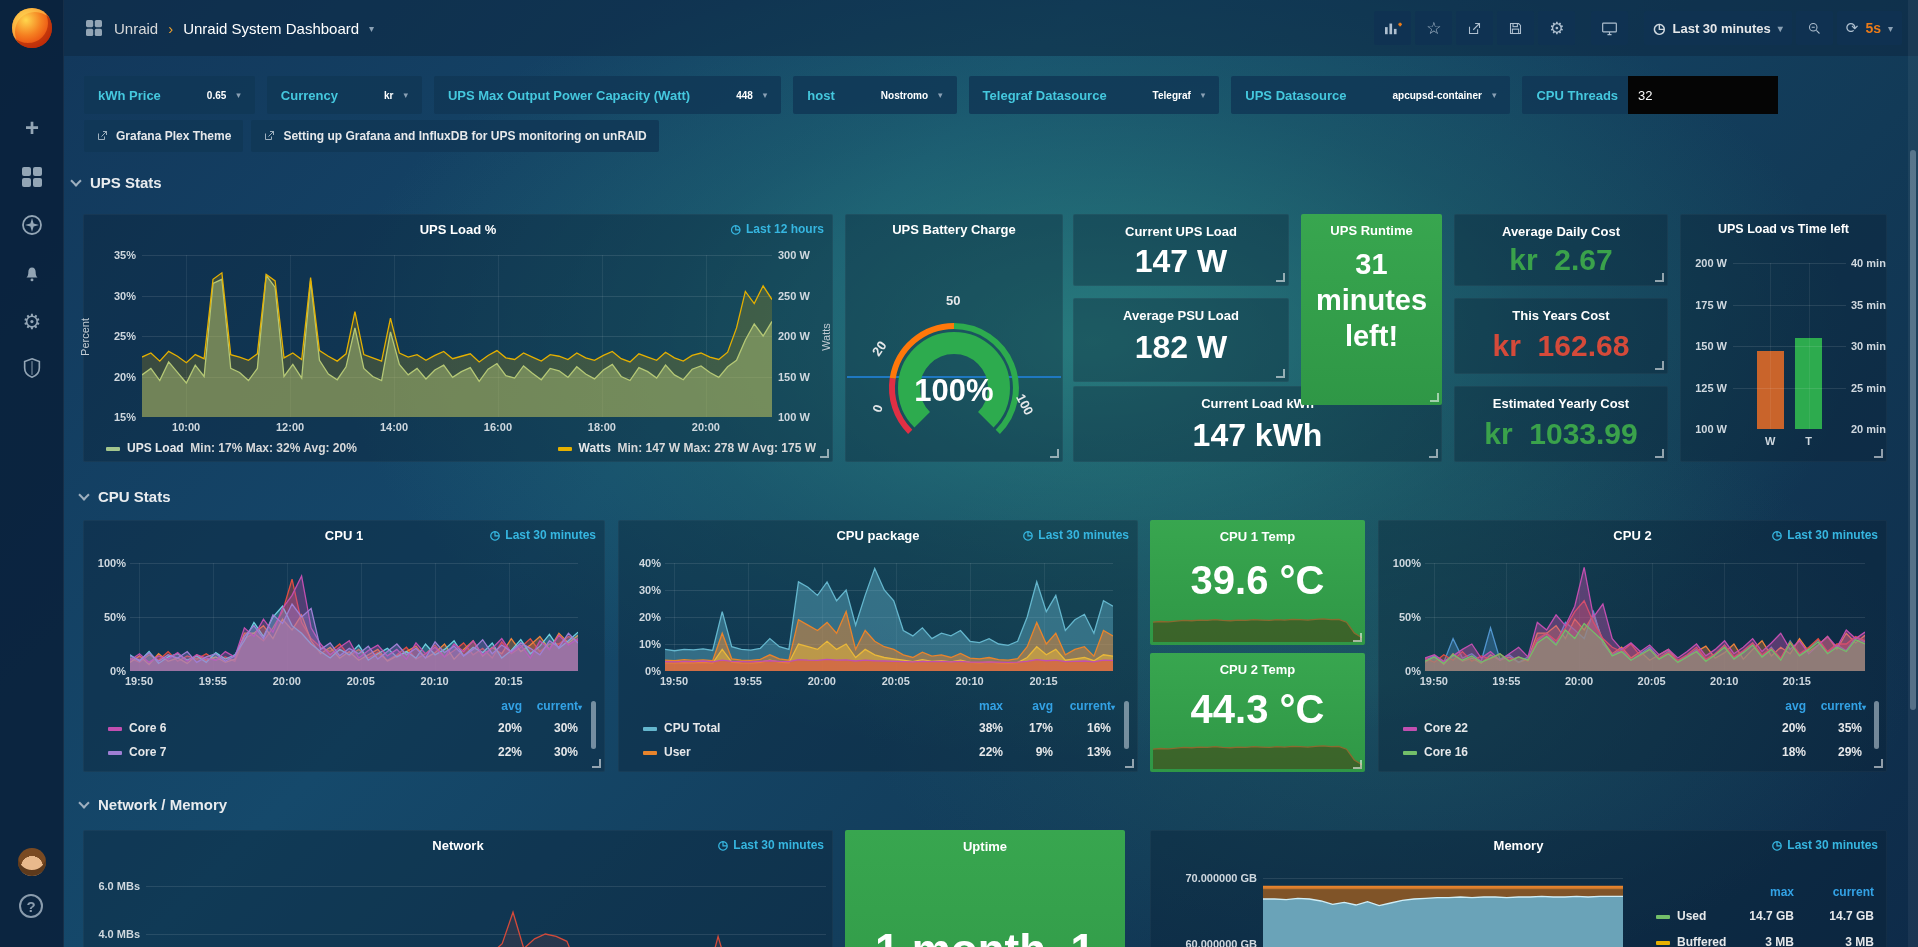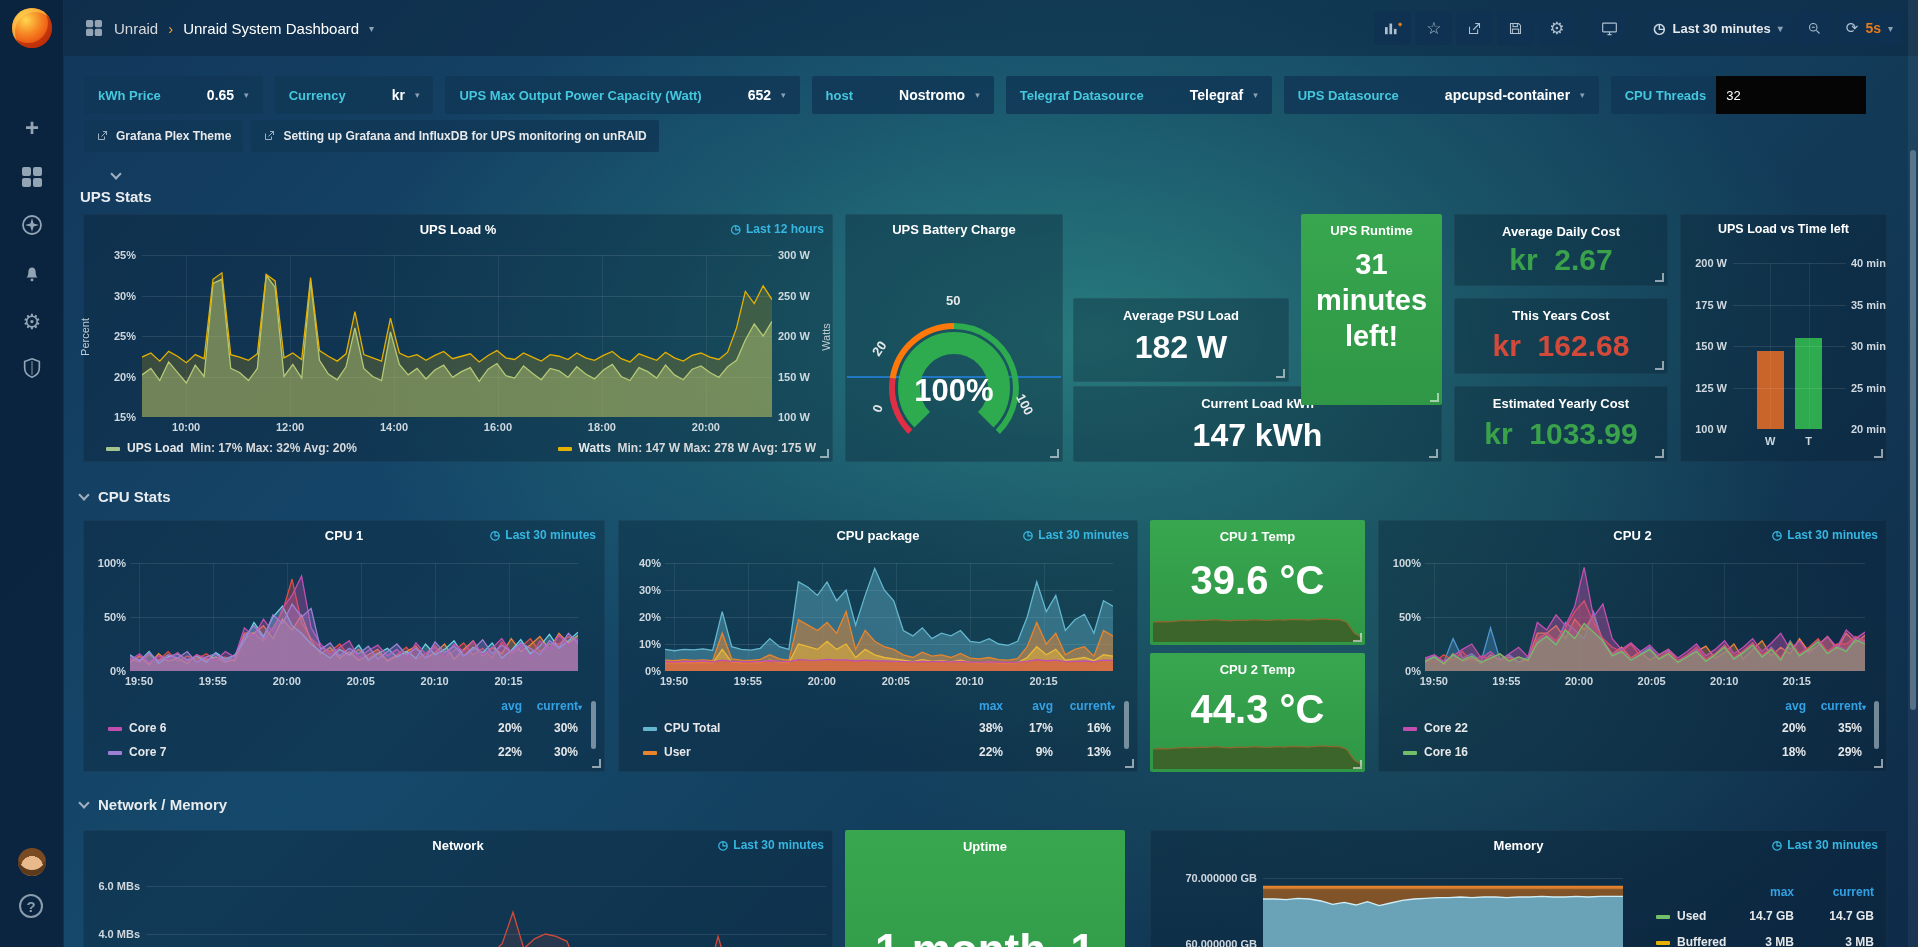--- a/index.html
+++ b/index.html
@@ -34,21 +34,21 @@
   .nbtn svg{stroke:#aebfcf;fill:none;stroke-width:1.7;}
   .nbtn.spaced{margin-left:12px;}
   .timepick{font-size:13px;font-weight:700;color:#e6e8ea;}
   .clock-glyph{font-size:14px;color:#cfd8df;}
   .orange{color:#eb7b18;font-weight:700;}
   
   .content{position:absolute;left:64px;top:56px;width:1844px;height:891px;overflow:hidden;}
   .vars{position:absolute;left:20px;top:20px;display:flex;gap:12px;}
   .pill{height:38px;background:rgba(17,55,86,0.85);border-radius:2px;display:flex;align-items:center;gap:10px;padding:0 14px;cursor:pointer;}
   .pill .vlab{color:#45c8de;font-size:13px;font-weight:700;}
-  .pill .vval{color:#fff;font-size:14px;font-weight:700;padding-left:36px;}
+  .pill .vval{color:#fff;font-size:10px;font-weight:700;padding-left:36px;}
   .pill .caret{font-size:9px;}
   .pill.inputpill{padding-right:0;}
   .vinput{height:38px;width:150px;background:#050505;border:none;color:#fff;font-size:13px;padding:0 10px;outline:none;}
   .links{position:absolute;left:20px;top:64px;display:flex;gap:8px;}
   .linkbtn{height:32px;background:rgba(17,55,86,0.85);border-radius:2px;display:flex;align-items:center;gap:8px;padding:0 12px;font-size:12px;font-weight:700;color:#e6e8ea;cursor:pointer;}
   .linkbtn svg{stroke:#c3cfd9;fill:none;stroke-width:1.6;}
   .sect{position:absolute;display:flex;align-items:center;gap:10px;font-size:15px;font-weight:700;color:#e9ecef;cursor:pointer;}
   .chev{width:8px;height:8px;border-right:2px solid #9fb0bf;border-bottom:2px solid #9fb0bf;transform:rotate(45deg);margin-top:-4px;}
   
   .panel{position:absolute;background:rgba(8,29,47,0.34);border:1px solid rgba(255,255,255,0.035);border-radius:2px;}
@@ -191,21 +191,21 @@
         <span class="vval">0.65</span>
         <span class="caret">▾</span>
       </div>
       <div class="pill">
         <span class="vlab">Currency</span>
         <span class="vval">kr</span>
         <span class="caret">▾</span>
       </div>
       <div class="pill">
         <span class="vlab">UPS Max Output Power Capacity (Watt)</span>
-        <span class="vval">652</span>
+        <span class="vval">448</span>
         <span class="caret">▾</span>
       </div>
       <div class="pill">
         <span class="vlab">host</span>
         <span class="vval">Nostromo</span>
         <span class="caret">▾</span>
       </div>
       <div class="pill">
         <span class="vlab">Telegraf Datasource</span>
         <span class="vval">Telegraf</span>
@@ -232,21 +232,21 @@
       </div>
       <div class="linkbtn">
         <svg width="12" height="12" viewBox="0 0 24 24">
             <path d="M5 7v12h12v-6"></path>
             <path d="M11 13L21 3M14 3h7v7"></path>
           </svg>
         <span>Setting up Grafana and InfluxDB for UPS monitoring on unRAID</span>
       </div>
     </div>
 
-    <div class="sect" style="left:16px;top:118px;flex-direction:column;">
+    <div class="sect" style="left:8px;top:118px;">
         <span class="chev"></span>
         <span>UPS Stats</span>
       </div>
     <div class="sect" style="left:16px;top:432px;">
         <span class="chev"></span>
         <span>CPU Stats</span>
       </div>
     <div class="sect" style="left:16px;top:740px;">
         <span class="chev"></span>
         <span>Network / Memory</span>
@@ -317,20 +317,24 @@
         <path d="M 85 26 A 62 62 0 0 1 128.8 131.8" stroke="#2dab4e" stroke-width="6" fill="none"></path>
         <path d="M 53.2 119.8 A 45 45 0 1 1 116.8 119.8" stroke="#2dab4e" stroke-width="22" fill="none"></path>
       </svg>
       <span class="gtick" style="left:28px;top:186px;transform:rotate(-72deg);">0</span>
       <span class="gtick" style="left:26px;top:126px;transform:rotate(-55deg);">20</span>
       <span class="gtick" style="left:100px;top:78px;">50</span>
       <span class="gtick" style="left:168px;top:182px;transform:rotate(62deg);">100</span>
       <div class="stat-value" style="top:158px;font-size:31px;">100%</div>
     </div>
 
+    <div class="panel statp" style="left:1009px;top:158px;width:216px;height:72px;">
+      <div class="p-title">Current UPS Load</div>
+      <div class="stat-value" style="top:28px;font-size:32px;">147 W</div>
+    </div>
     <div class="panel statp" style="left:1009px;top:242px;width:216px;height:84px;">
       <div class="p-title">Average PSU Load</div>
       <div class="stat-value" style="top:30px;font-size:32px;">182 W</div>
     </div>
     <div class="panel statp" style="left:1009px;top:330px;width:369px;height:76px;">
       <div class="p-title">Current Load kWh</div>
       <div class="stat-value" style="top:30px;font-size:32px;">147 kWh</div>
     </div>
     <div class="panel statp green-panel" style="left:1237px;top:158px;width:141px;height:191px;">
       <div class="p-title">UPS Runtime</div>

